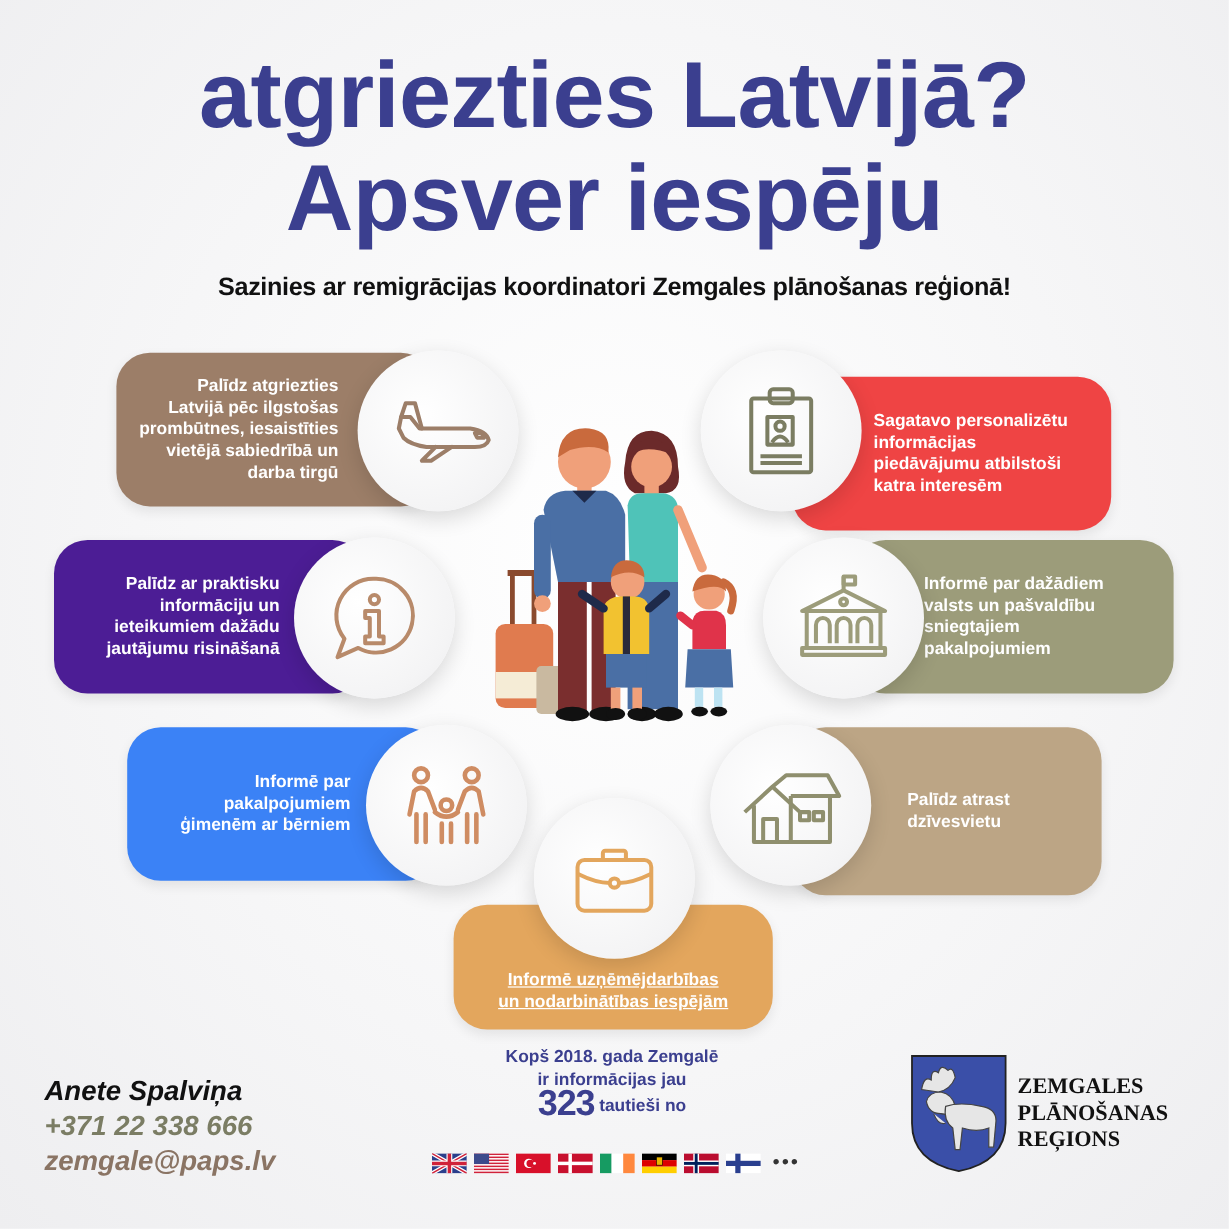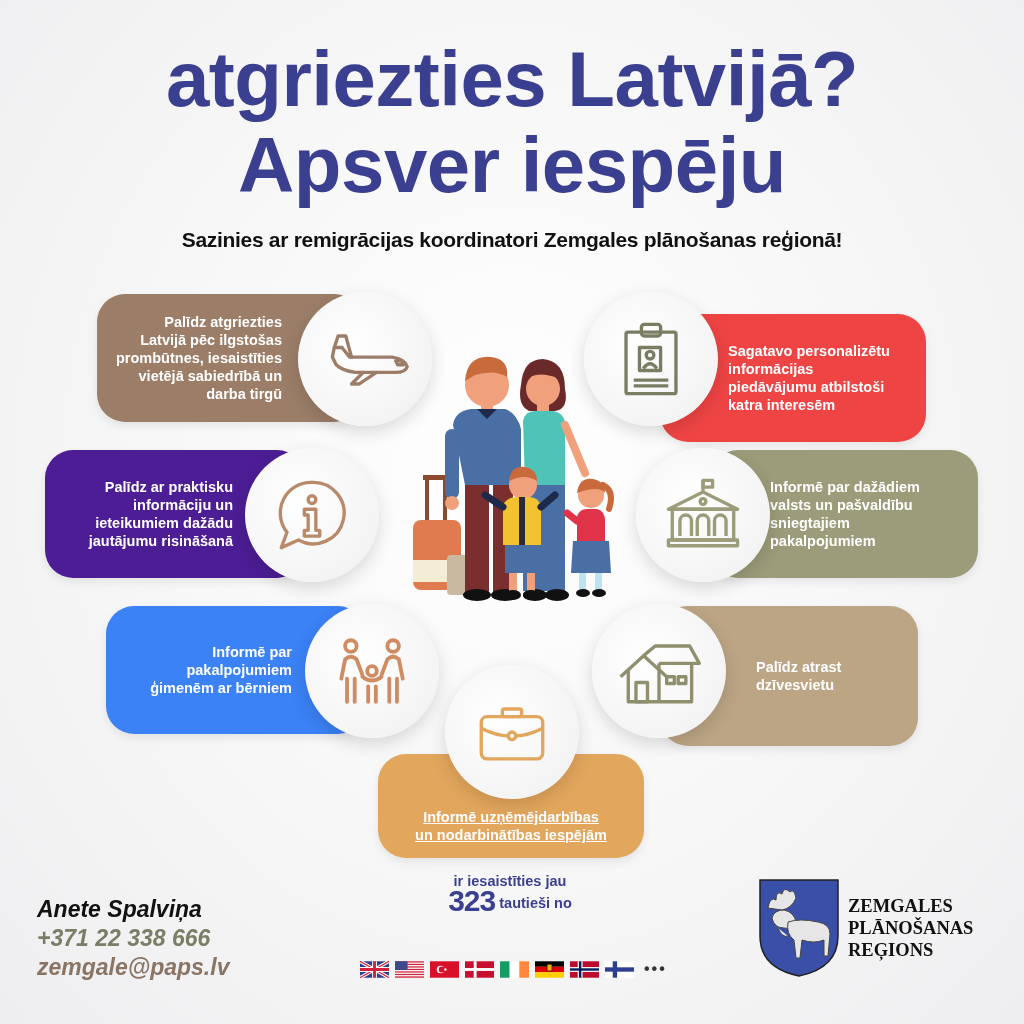--- a/index.html
+++ b/index.html
@@ -236,21 +236,22 @@
   <path d="M172 172 Q174 164 182 164 L192 164 Q200 166 200 176 L200 196 L172 196 Z" fill="#e0334a"></path>
   <path d="M172 176 L162 168" stroke="#e0334a" stroke-width="7" stroke-linecap="round"></path>
   <path d="M168 196 L204 196 L206 228 L166 228 Z" fill="#4a6fa5"></path>
   <rect x="174" y="228" width="7" height="16" fill="#bde3f2"></rect>
   <rect x="190" y="228" width="7" height="16" fill="#bde3f2"></rect>
   <ellipse cx="178" cy="248" rx="7" ry="4" fill="#111"></ellipse>
   <ellipse cx="194" cy="248" rx="7" ry="4" fill="#111"></ellipse>
 </svg>
 
 <div class="stats">
-  <div>ir iesaistīties jau</div>
+  <div>Kopš 2018. gada Zemgalē</div>
+  <div>ir informācijas jau</div>
   <div>
     <span class="bignum">323</span>
     <span>tautieši no</span>
   </div>
 </div>
 
 <div class="flags">
   <svg class="flag" viewBox="0 0 60 34">
     <rect width="60" height="34" fill="#2b3f8c"></rect>
     <path d="M0 0 L60 34 M60 0 L0 34" stroke="#fff" stroke-width="7"></path>

